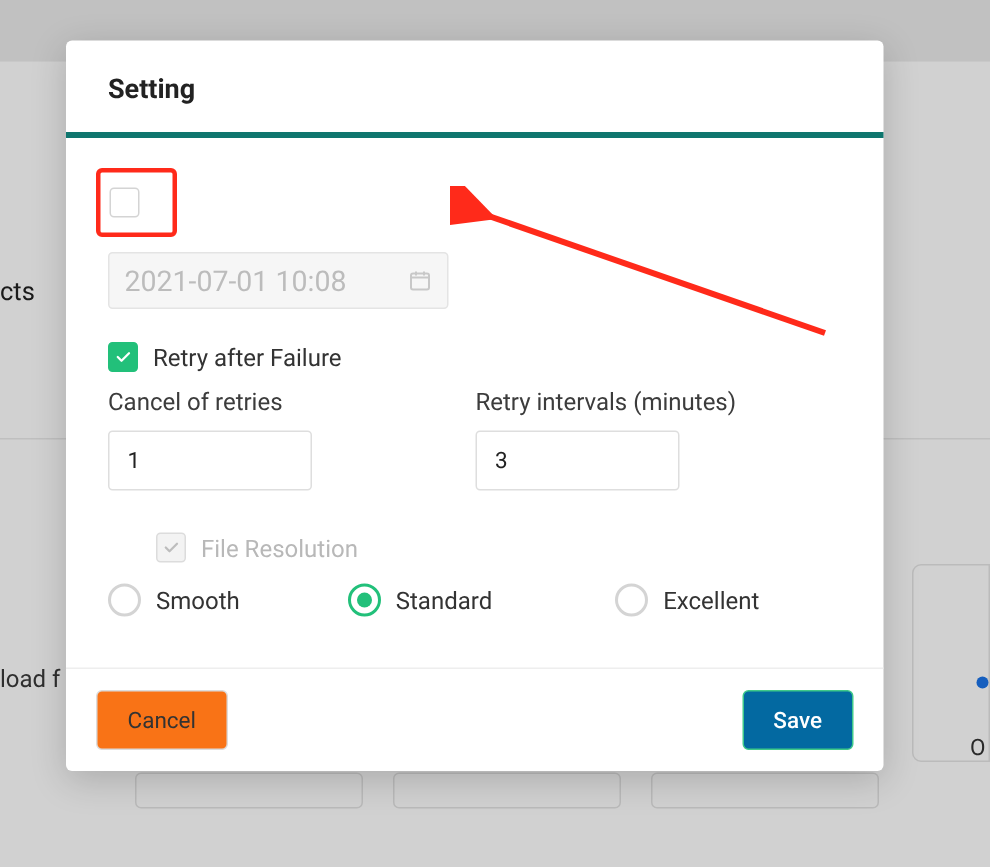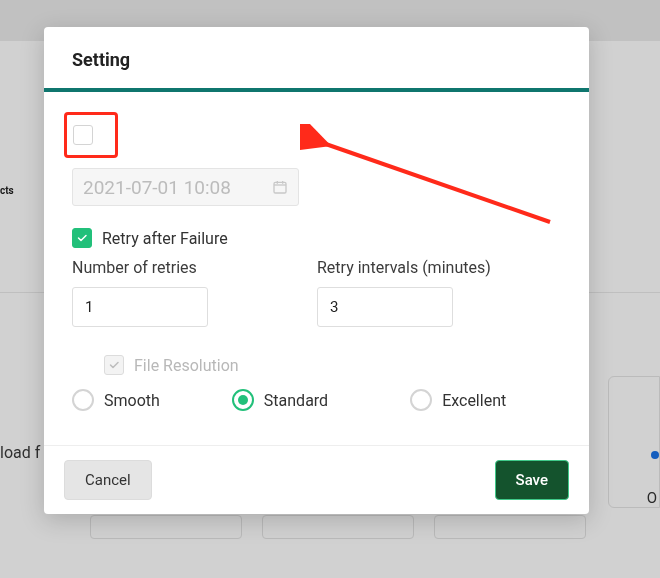--- a/index.html
+++ b/index.html
@@ -19,23 +19,23 @@
   }
   .bg-topbar {
     position: absolute;
     left: 0; right: 0; top: 0;
     height: 41px;
     background: #ececec;
   }
   .bg-sidebits {
     position: absolute;
     left: 0; top: 185px;
-    font-size: 10px;
+    font-size: 17px;
     color: #222;
-    font-weight: 700;
+    font-weight: 400;
     padding-left: 0;
   }
   .bg-rightcard {
     position: absolute;
     right: 0;
     top: 376px;
     width: 50px;
     height: 130px;
     border: 1px solid #e5e5e5;
     border-radius: 6px 0 0 6px;
@@ -240,27 +240,27 @@
     padding: 0 20px;
     border-radius: 4px;
     font-size: 15px;
     display: inline-flex;
     align-items: center;
     justify-content: center;
     cursor: pointer;
     user-select: none;
   }
   .btn-default {
-    background: #e5e5e5;
+    background: #f97316;
     border: 1px solid #dcdcdc;
     color: #333;
     align-items: center;
   }
   .btn-primary {
-    background: #14532d;
+    background: #0369a1;
     border: 1px solid #3fc989;
     color: #fff;
     font-weight: 500;
   }
 
   .annotation-arrow {
     position: absolute;
     left: 300px;
     top: 124px;
     pointer-events: none;
@@ -315,21 +315,21 @@
       <span class="chk checked">
         <svg viewBox="0 0 24 24">
             <path d="M5 12l5 5L20 7" stroke="#fff" stroke-width="3" fill="none" stroke-linecap="round" stroke-linejoin="round"></path>
           </svg>
       </span>
       <span class="chk-label">Retry after Failure</span>
     </div>
 
     <div class="pair">
       <div class="col">
-        <div class="field-label">Number of retries</div>
+        <div class="field-label">Cancel of retries</div>
         <div class="num-input">
           <span>1</span>
         </div>
       </div>
       <div class="col">
         <div class="field-label">Retry intervals (minutes)</div>
         <div class="num-input">
           <span>3</span>
         </div>
       </div>

